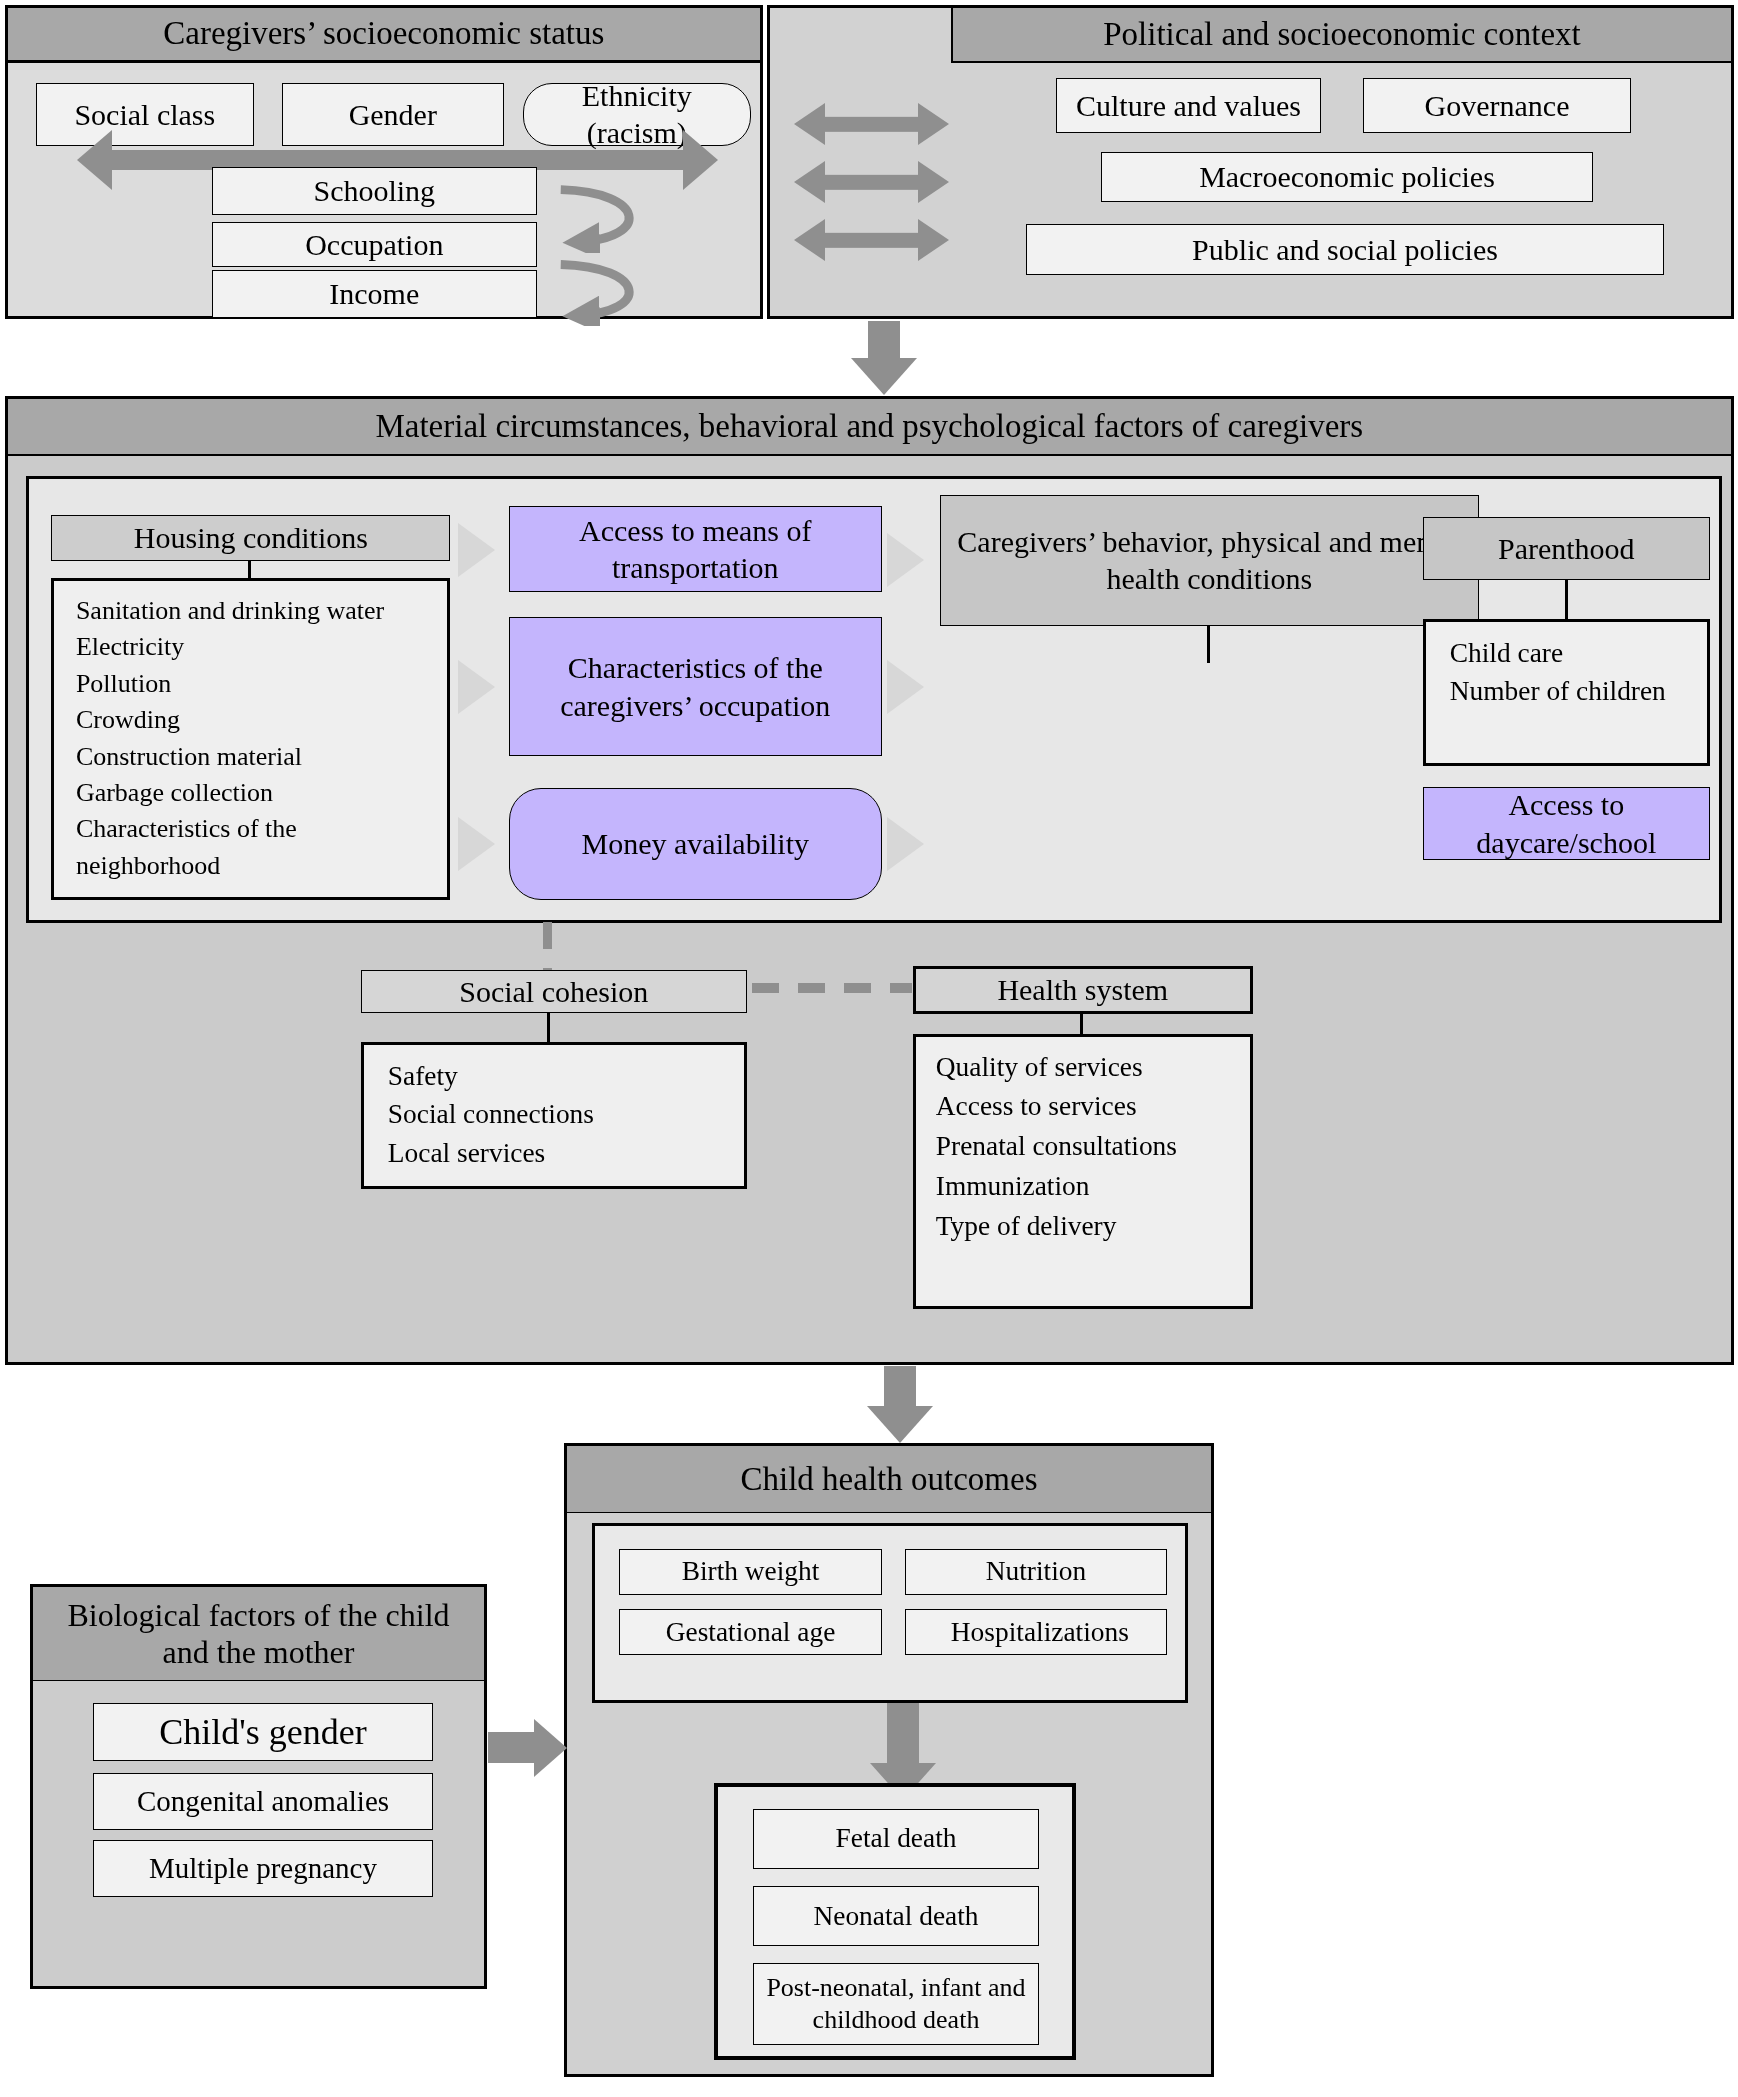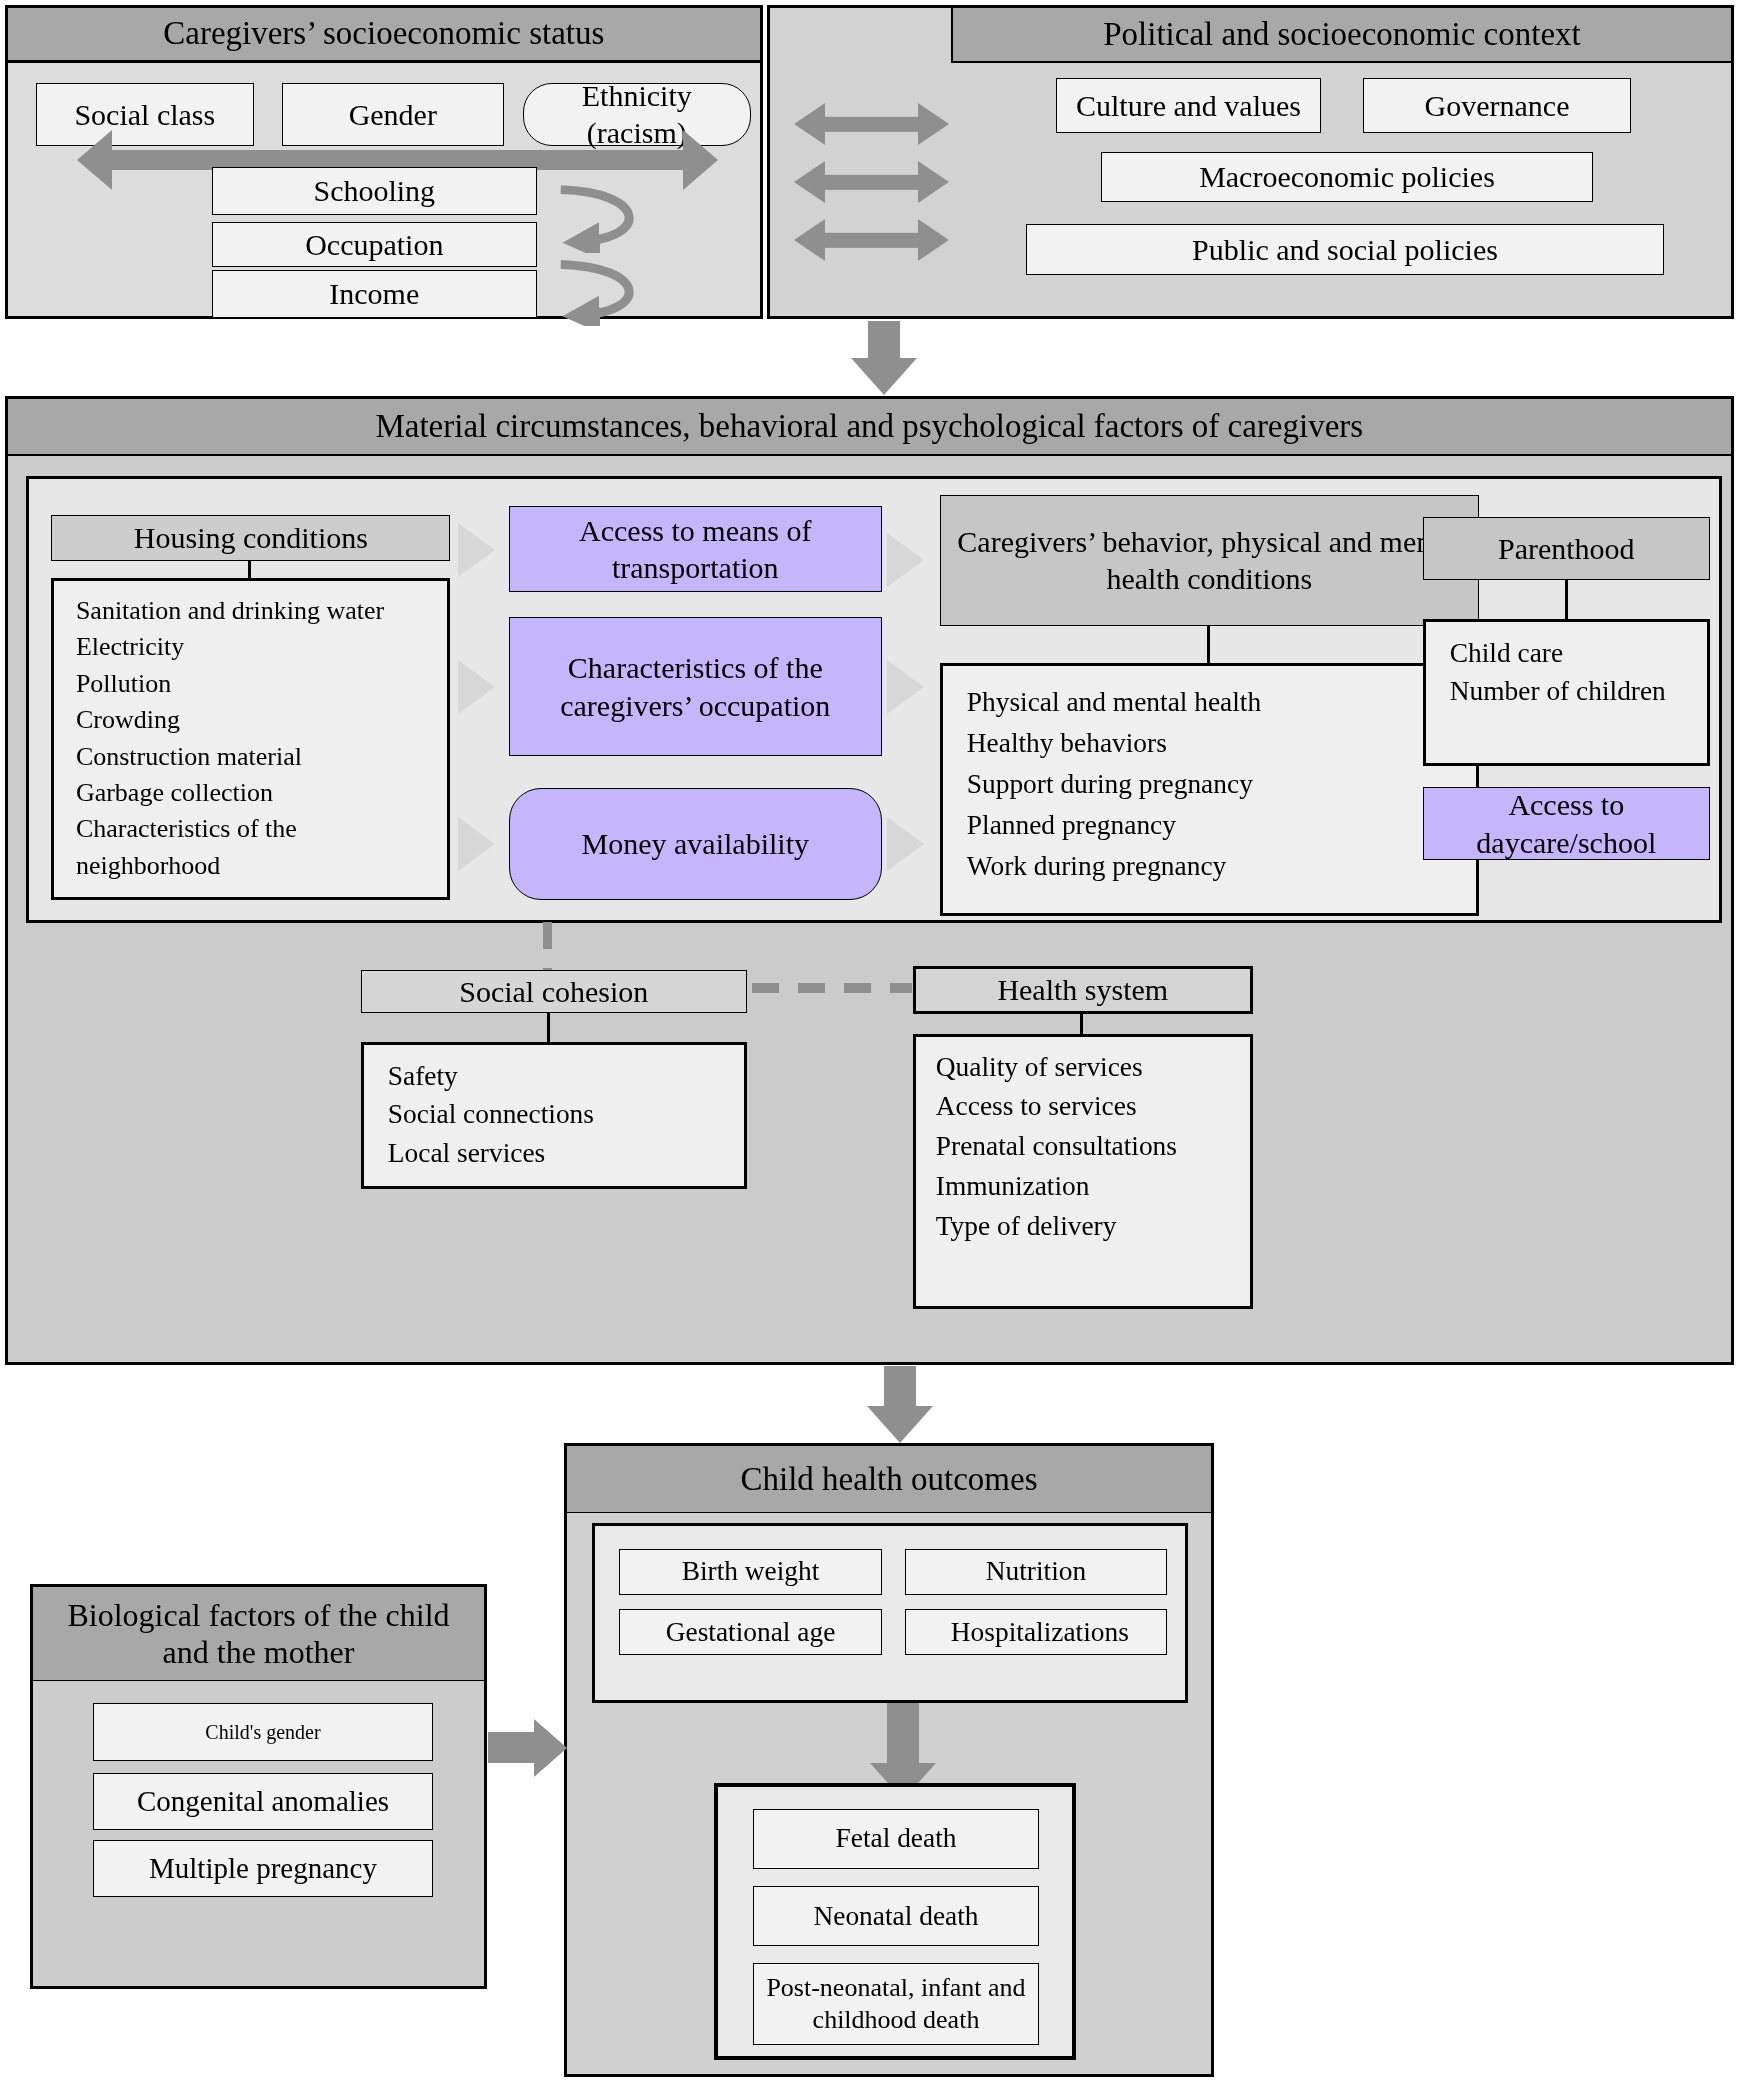--- a/index.html
+++ b/index.html
@@ -167,27 +167,20 @@
       </div>
 
       <div class="chev" style="left:858px;top:54px;"></div>
       <div class="chev" style="left:858px;top:181px;"></div>
       <div class="chev" style="left:858px;top:338px;"></div>
 
       <div class="box" style="left:911px;top:15.5px;width:539px;height:131px;background:#c6c6c6;">
         <span>Caregivers’ behavior, physical and mental health conditions</span>
       </div>
       <div class="conn" style="left:1178px;top:147px;height:37px;"></div>
-      <div class="list vthick" style="left:911px;top:184px;width:539px;height:253px;padding:15.5px 24px;line-height:1.5;">
-        <div>Physical and mental health</div>
-        <div>Healthy behaviors</div>
-        <div>Support during pregnancy</div>
-        <div>Planned pregnancy</div>
-        <div>Work during pregnancy</div>
-      </div>
 
       <div class="chev" style="left:1453px;top:43px;"></div>
       <div class="chev" style="left:1453px;top:187px;"></div>
 
       <div class="box" style="left:1394px;top:38px;width:287px;height:63px;background:#c6c6c6;">
         <span>Parenthood</span>
       </div>
       <div class="conn" style="left:1536px;top:101px;height:39px;"></div>
       <div class="list vthick" style="left:1394px;top:140px;width:287px;height:147px;padding:12px 24px;line-height:1.4;">
         <div>Child care</div>
@@ -262,21 +255,21 @@
       <div class="box white" style="left:35px;top:176px;width:286px;height:82px;font-size:26px;">
         <span>Post-neonatal, infant and childhood death</span>
       </div>
     </div>
   </div>
 
   <div class="panel" style="left:30px;top:1584px;width:457px;height:405px;background:#cccccc;padding-left:18px;">
     <div class="hdr" style="height:94px;border-bottom-width:1.8px;font-size:32px;padding:0 18px;">
       <span>Biological factors of the child and the mother</span>
     </div>
-    <div class="box white" style="left:60px;top:116px;width:340px;height:58px;font-size:20px;">
+    <div class="box white" style="left:60px;top:116px;width:340px;height:58px;font-size:36px;">
       <span>Child's gender</span>
     </div>
     <div class="box white" style="left:60px;top:186px;width:340px;height:57px;font-size:29px;">
       <span>Congenital anomalies</span>
     </div>
     <div class="box white" style="left:60px;top:253px;width:340px;height:57px;font-size:29px;">
       <span>Multiple pregnancy</span>
     </div>
   </div>
 

